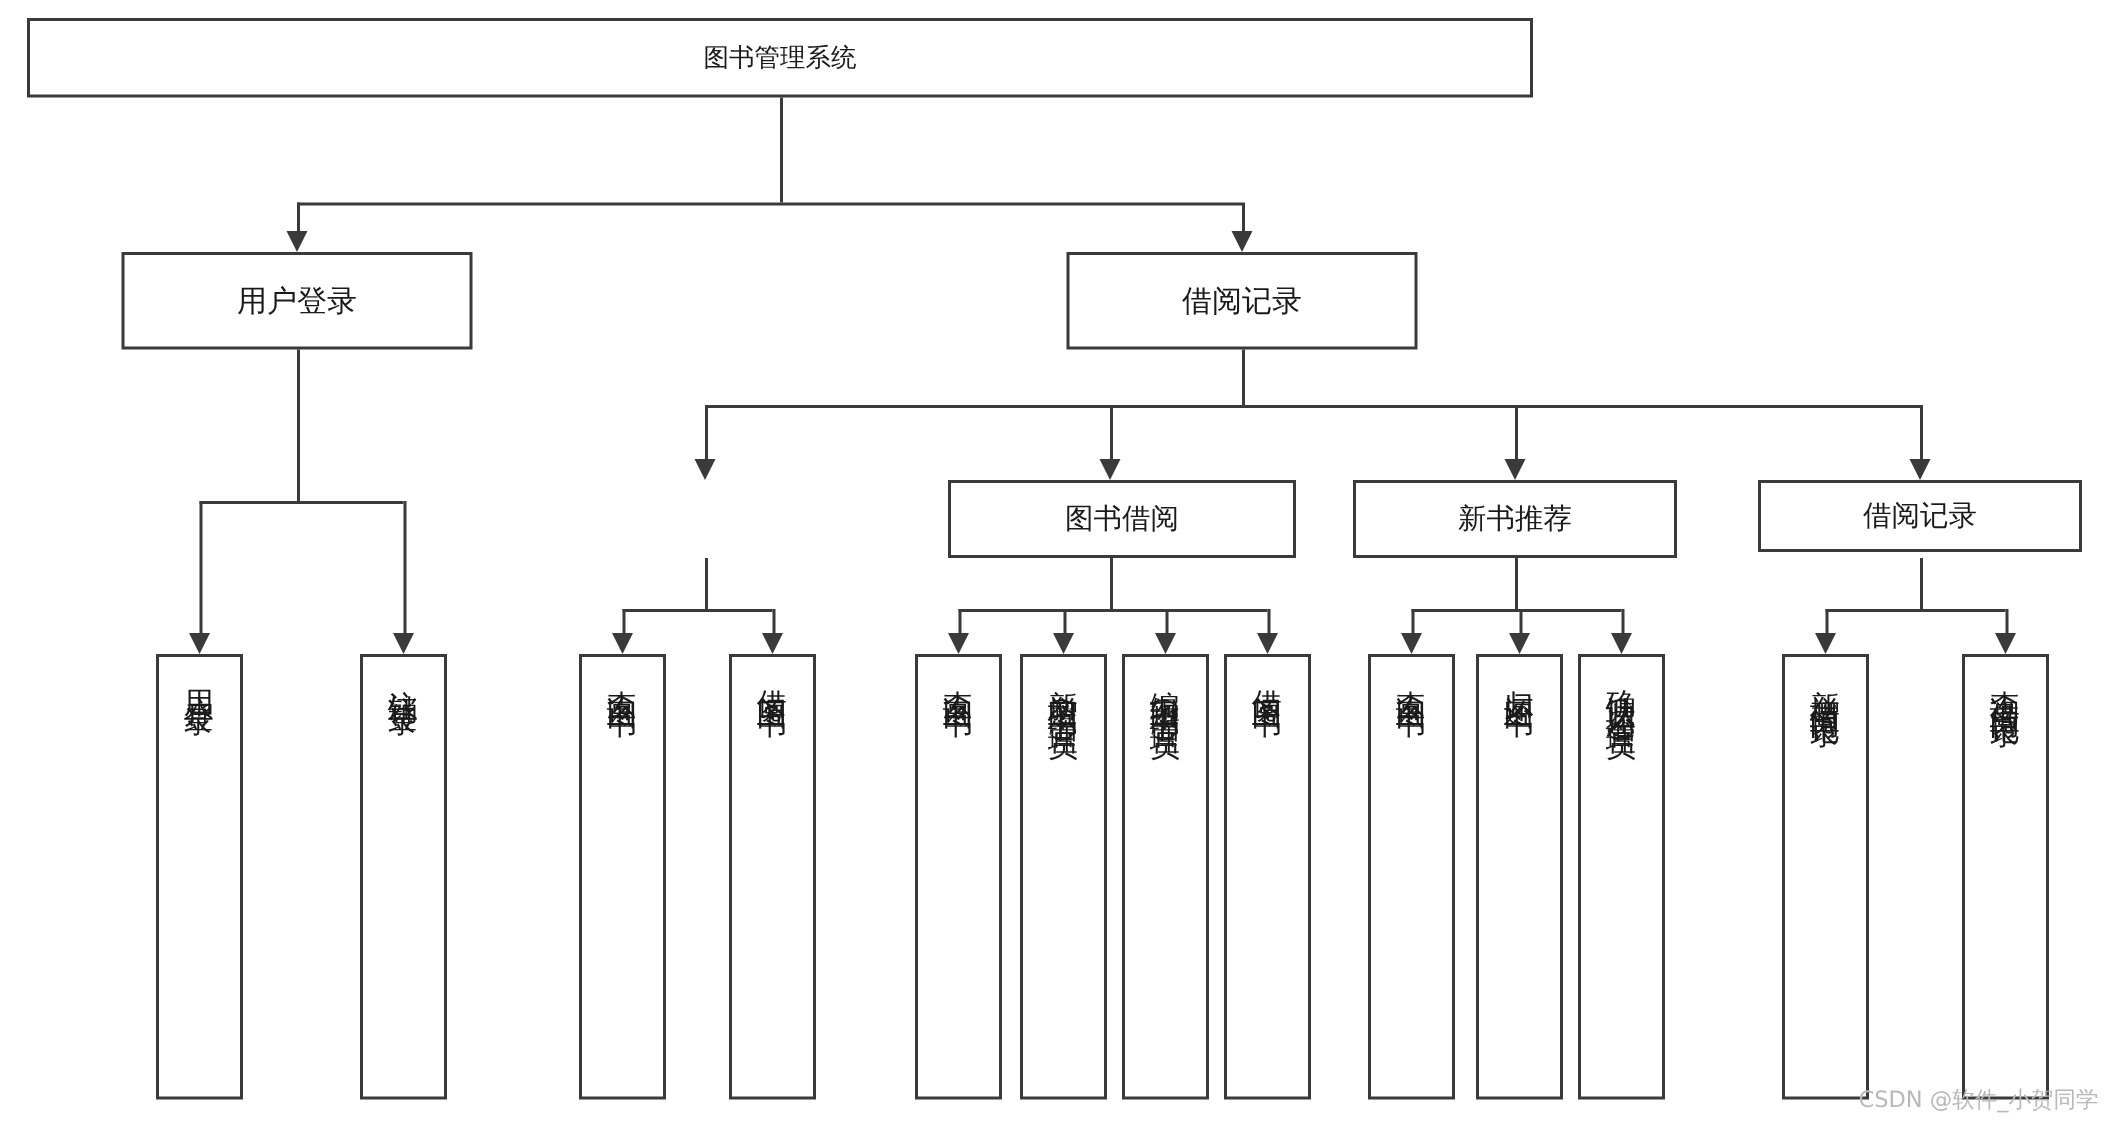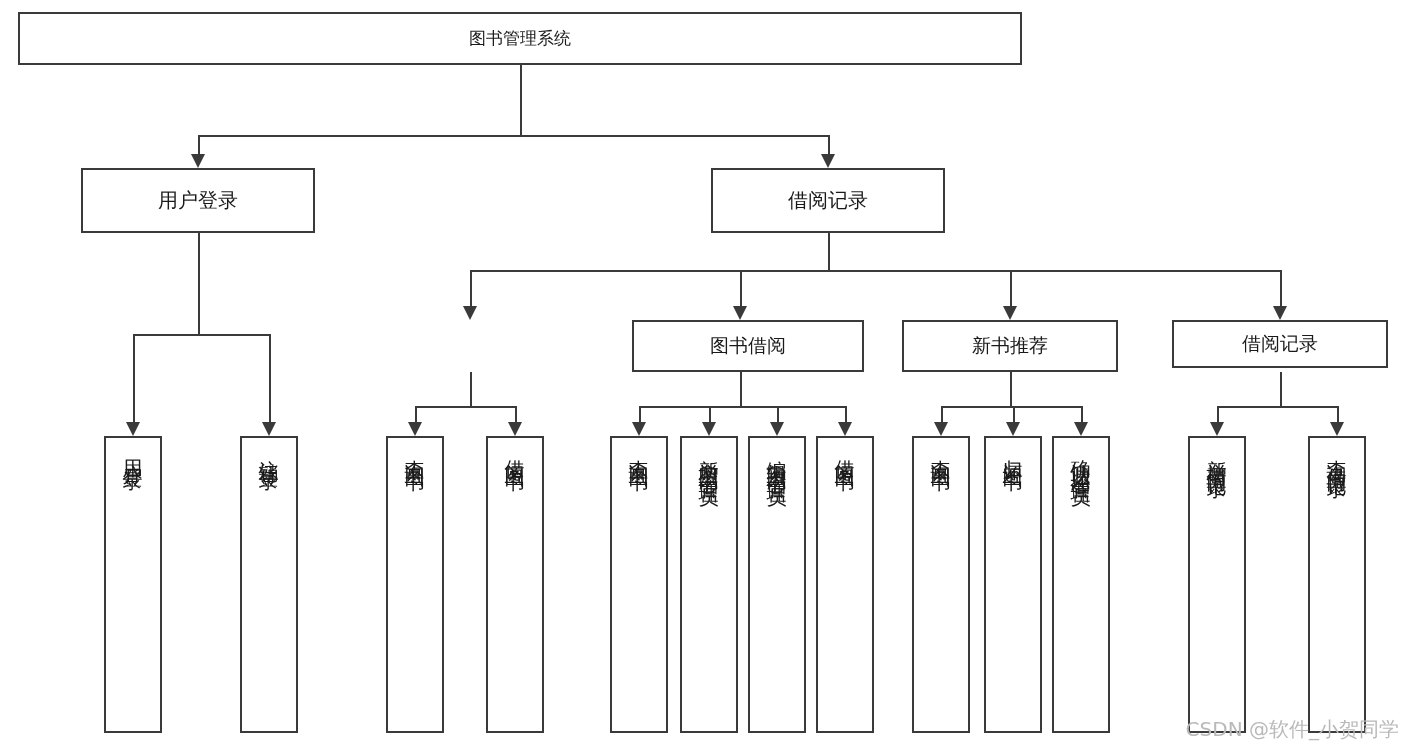--- a/index.html
+++ b/index.html
@@ -71,21 +71,21 @@
     height: 0;
     border-left: 7px solid transparent;
     border-right: 7px solid transparent;
     border-top: 14px solid #3a3a3a;
   }
   
   #watermark {
     position: absolute;
     right: 6px;
     bottom: 4px;
-    font-size: 20px;
+    font-size: 15px;
     color: #b9b9b9;
     white-space: nowrap;
     pointer-events: none;
   }
 </style>
 </head>
 <body>
 
 <div id="canvas">
 

